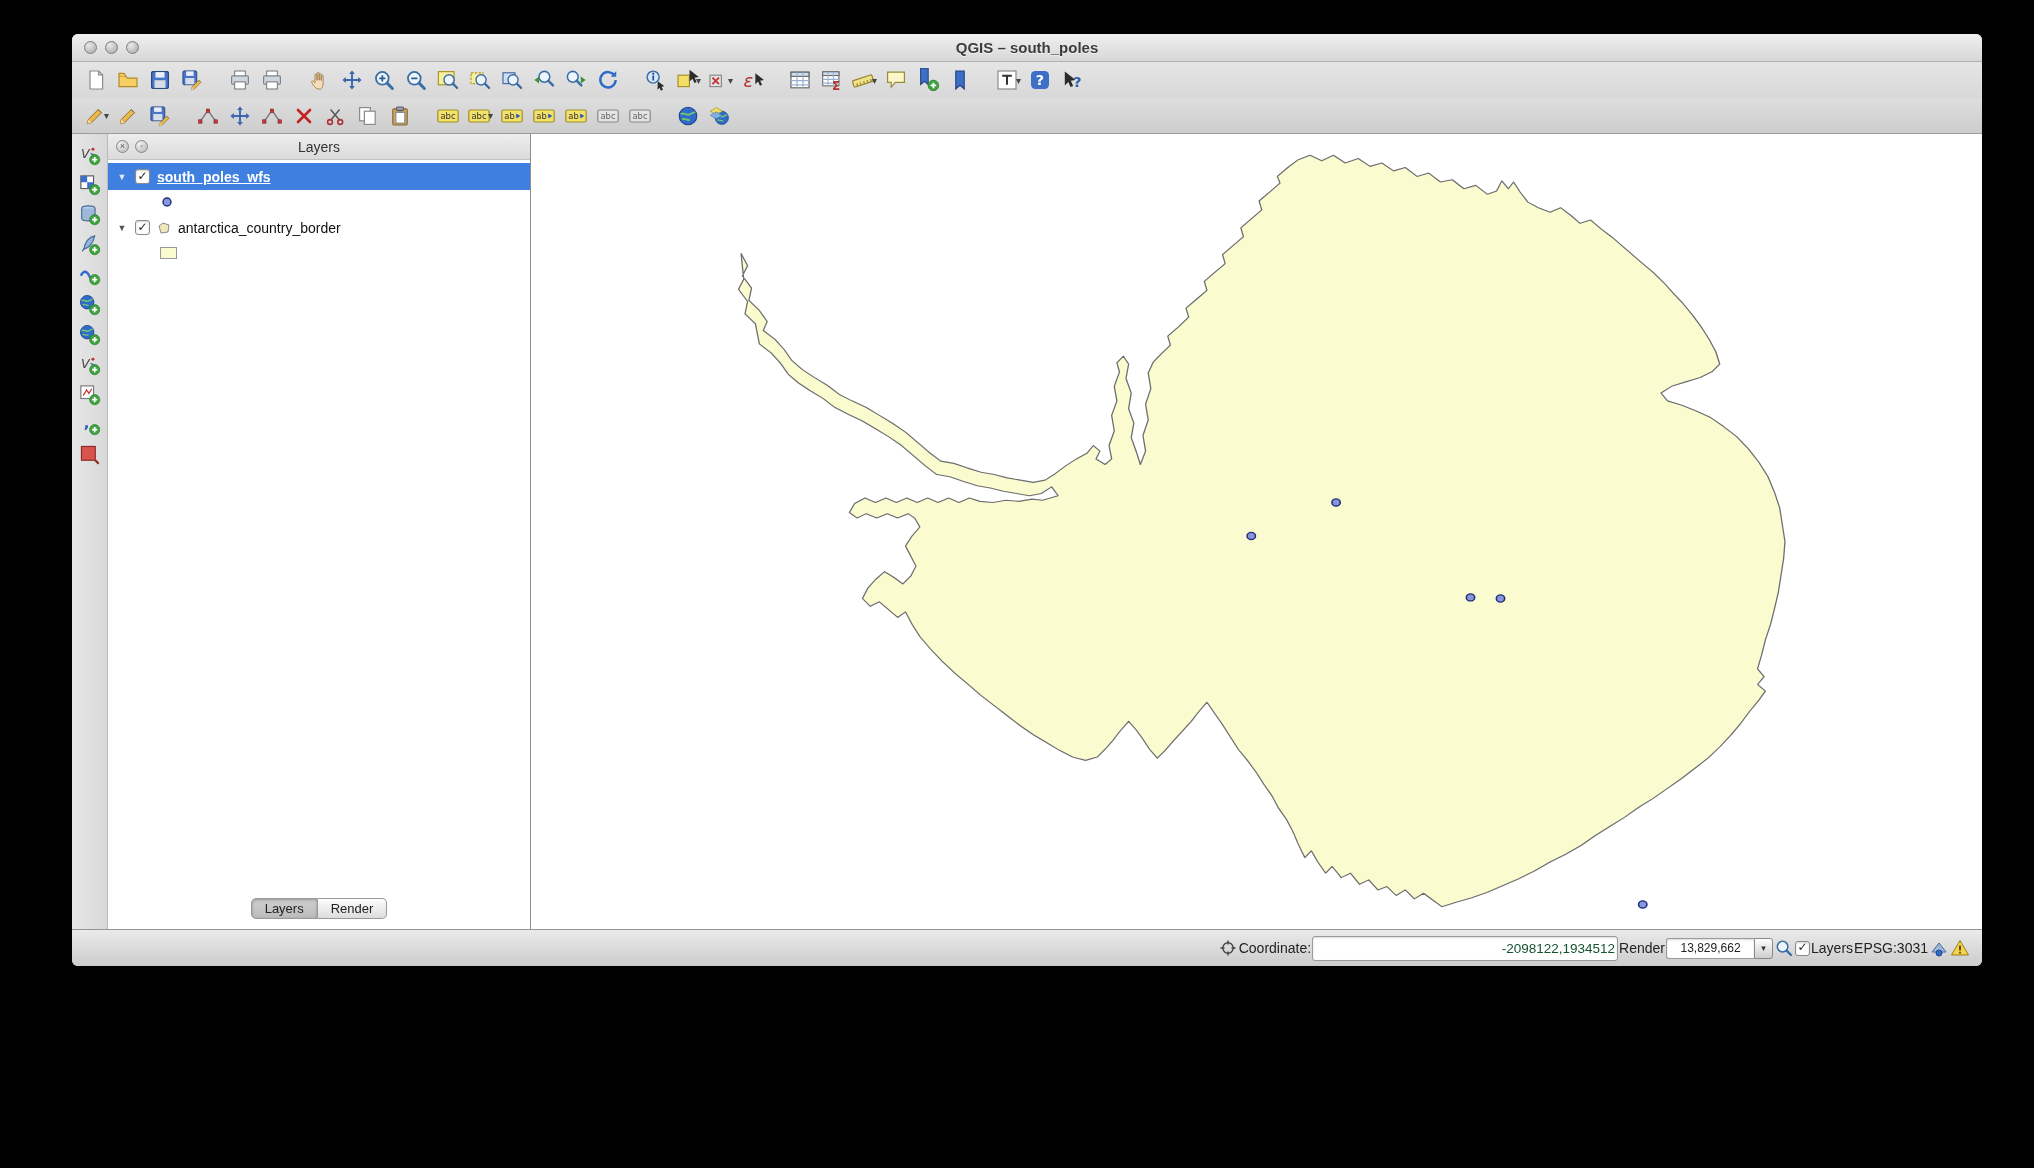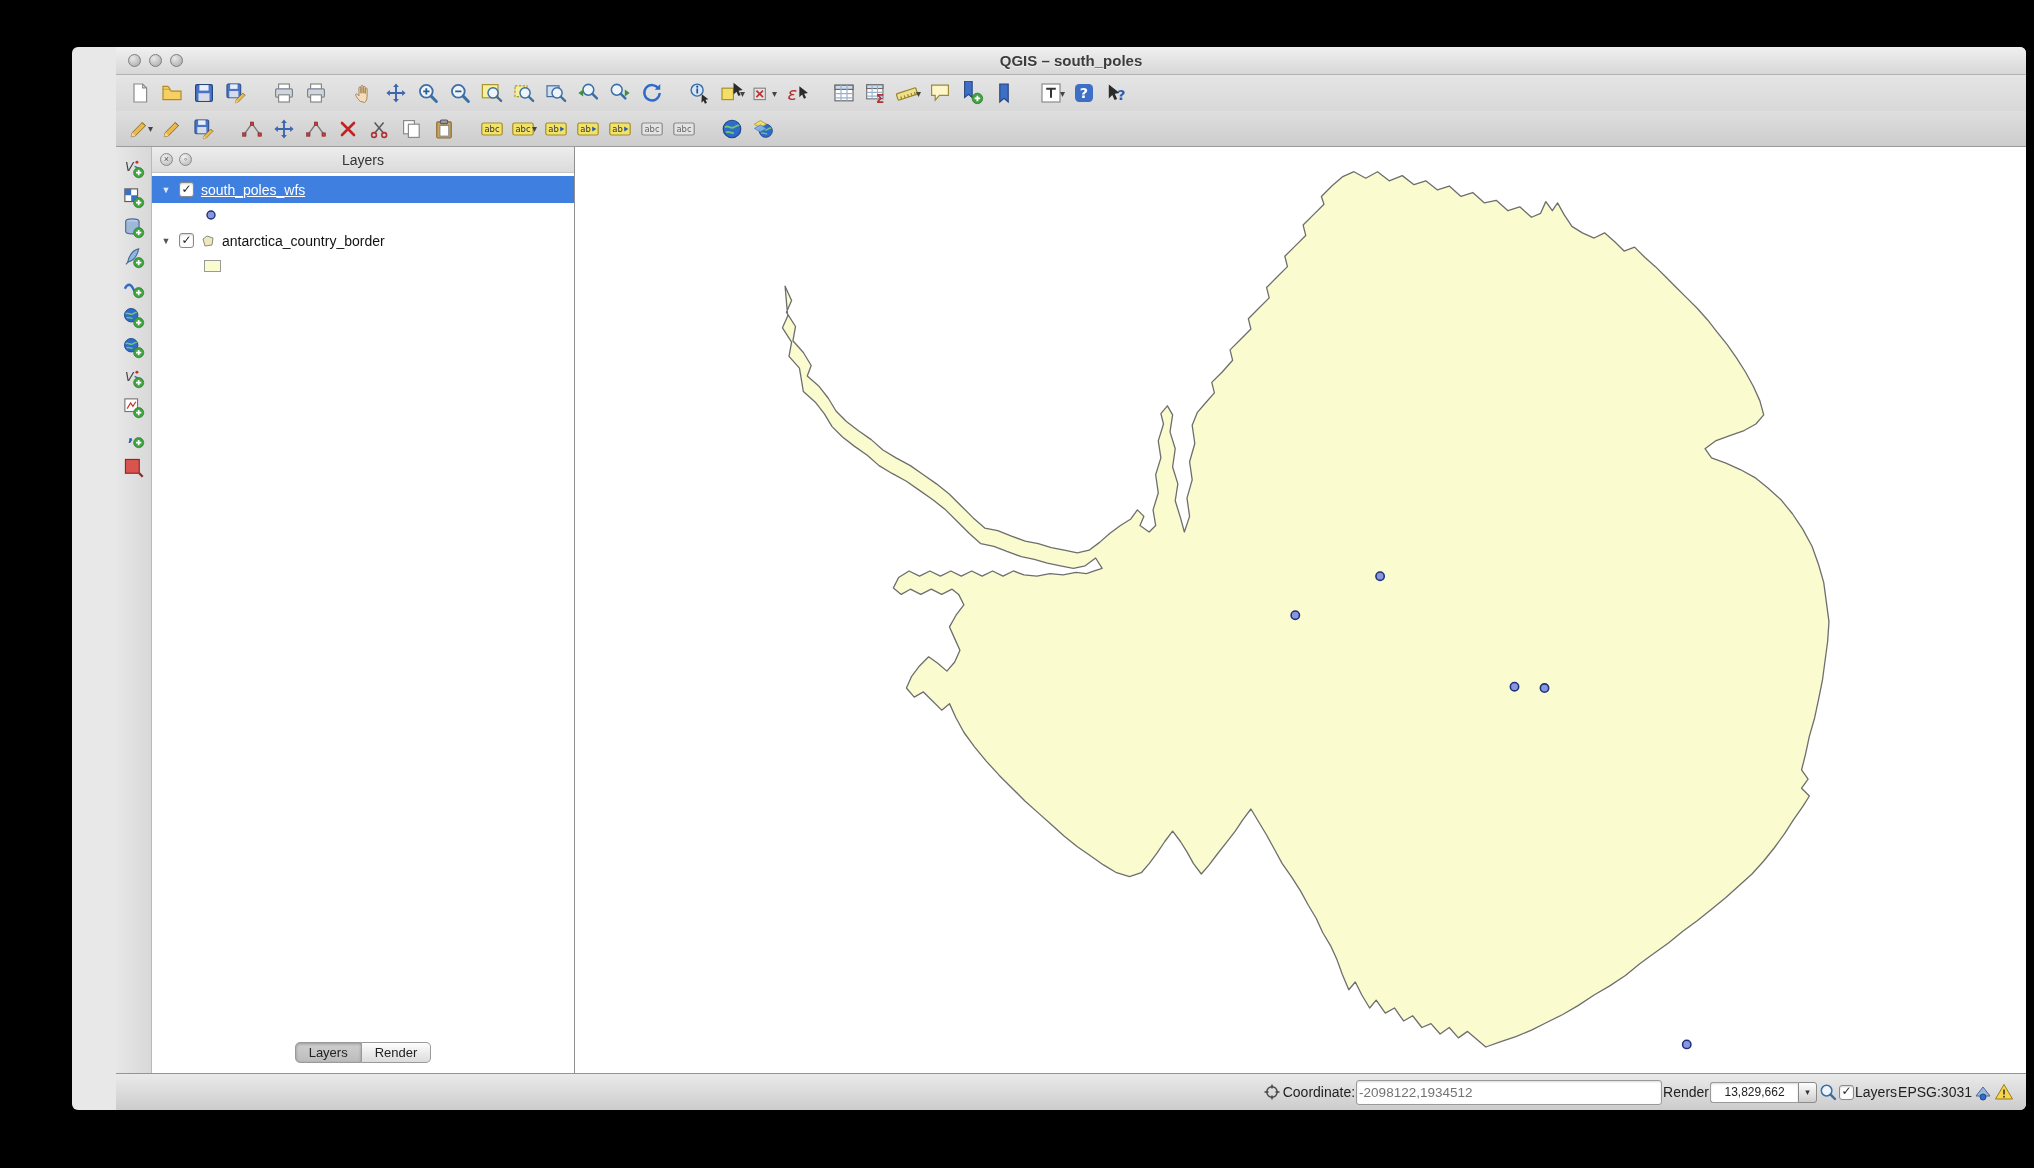--- a/index.html
+++ b/index.html
@@ -1,20 +1,20 @@
 <!DOCTYPE html>
 <html><head>
 <meta charset="utf-8">
 <style>
   html,body{margin:0;padding:0;}
   body{width:2034px;height:1168px;background:#000;position:relative;overflow:hidden;
        font-family:"Liberation Sans","DejaVu Sans",sans-serif;}
-  .window{position:absolute;left:72px;top:47px;width:1910px;height:1063px;border-radius:6px;
+  .window{position:absolute;left:72px;top:34px;width:1910px;height:932px;border-radius:6px;
           overflow:hidden;background:#e8e8e8;display:flex;flex-direction:column;
-          box-shadow:0 22px 60px rgba(0,0,0,.85),0 0 0 1px rgba(0,0,0,.55);padding-left:44px;}
+          box-shadow:0 22px 60px rgba(0,0,0,.85),0 0 0 1px rgba(0,0,0,.55);}
   .titlebar{height:27px;background:linear-gradient(#f0f0f0,#d7d7d7);border-bottom:1px solid #b2b2b2;
             position:relative;display:flex;align-items:center;justify-content:center;flex:0 0 auto;}
   .lights{position:absolute;left:12px;top:0;height:100%;display:flex;align-items:center;gap:8px;}
   .light{width:13px;height:13px;border-radius:50%;box-sizing:border-box;border:1px solid #7e7e7e;
          background:radial-gradient(circle at 35% 30%,#e9e9e9,#a5a5a5);}
   .title{font-size:15px;font-weight:bold;color:#3c3c3c;text-shadow:0 1px 0 rgba(255,255,255,.6);}
   .toolbar{display:flex;align-items:center;padding:0 8px;flex:0 0 auto;}
   .toolbar.row1{height:36px;background:linear-gradient(#e5e5e5,#d8d8d8);}
   .toolbar.row2{height:35px;background:linear-gradient(#dedede,#cdcdcd);border-bottom:1px solid #9c9c9c;}
   .tb{width:32px;height:30px;display:flex;align-items:center;justify-content:center;border-radius:4px;flex:0 0 auto;}
@@ -36,37 +36,37 @@
   .panel-title{font-size:14px;color:#333;}
   .tree{flex:1;padding-top:3px;overflow:hidden;}
   .layer-row{height:27px;display:flex;align-items:center;padding-left:8px;gap:7px;font-size:14px;color:#111;}
   .layer-row.selected{background:#3f7fe0;color:#fff;}
   .expander{font-size:9px;color:#555;width:12px;text-align:center;}
   .layer-row.selected .expander{color:#dfe9fa;}
   .cb{width:15px;height:15px;background:#fff;border:1px solid #8a8a8a;border-radius:3px;box-sizing:border-box;
       box-shadow:inset 0 1px 2px rgba(0,0,0,.18);display:flex;align-items:center;justify-content:center;
       font-size:12px;color:#1c1c1c;}
   .cb.checked::after{content:"✓";margin-top:-2px;}
-  .layer-row.selected .layer-label{font-weight:normal;text-decoration:underline;}
+  .layer-row.selected .layer-label{font-weight:bold;text-decoration:underline;}
   .symbol-row{height:24px;display:flex;align-items:center;padding-left:52px;}
   .swatch{width:17px;height:12px;border:1px solid #9a9a9a;box-sizing:border-box;}
   .panel-tabs{height:32px;display:flex;align-items:center;justify-content:center;flex:0 0 auto;padding-bottom:5px;}
   .ptab{height:21px;padding:0 13px;display:flex;align-items:center;font-size:13px;color:#222;
         background:linear-gradient(#fdfdfd,#dcdcdc);border:1px solid #9a9a9a;box-sizing:border-box;}
   .ptab.active{background:linear-gradient(#cfcfcf,#bcbcbc);box-shadow:inset 0 1px 3px rgba(0,0,0,.28);}
   .ptab.first{border-radius:5px 0 0 5px;}
   .ptab.last{border-radius:0 5px 5px 0;border-left:none;}
   .canvas{flex:1;background:#fff;position:relative;}
   .canvas > svg{position:absolute;left:0;top:0;width:100%;height:100%;}
   path[data-name="antarctica-polygon"]{stroke:#6e6e6e;stroke-width:1;stroke-linejoin:round;}
   .statusbar{height:36px;background:linear-gradient(#eaeaea,#cccccc);border-top:1px solid #949494;
              display:flex;align-items:center;font-size:14px;color:#222;padding:0 12px;flex:0 0 auto;}
   .sb-right{margin-left:auto;display:flex;align-items:center;gap:1px;}
-  .sb-input{width:300px;height:21px;border:1px solid #9a9a9a;border-radius:3px;background:#fff;text-align:left;
-            font-size:13.5px;font-family:inherit;color:#737373;box-shadow:inset 0 1px 2px rgba(0,0,0,.15);}
+  .sb-input{width:300px;height:21px;border:1px solid #9a9a9a;border-radius:3px;background:#fff;text-align:right;
+            font-size:13.5px;font-family:inherit;color:#14532d;box-shadow:inset 0 1px 2px rgba(0,0,0,.15);}
   .combo{display:flex;align-items:center;}
   .combo-field{width:88px;height:21px;border:1px solid #9a9a9a;border-right:none;border-radius:3px 0 0 3px;
                background:#fff;display:flex;align-items:center;justify-content:center;font-size:12px;
                box-shadow:inset 0 1px 2px rgba(0,0,0,.15);box-sizing:border-box;}
   .combo-btn{width:19px;height:21px;border:1px solid #8a8a8a;border-radius:0 3px 3px 0;box-sizing:border-box;
              background:linear-gradient(#fdfdfd,#cecece);display:flex;align-items:center;justify-content:center;
              font-size:9px;color:#333;}
   .sb-icon{width:20px;height:20px;display:block;}
   .sb-label{white-space:nowrap;}
   svg text{font-family:"DejaVu Sans",sans-serif;}

